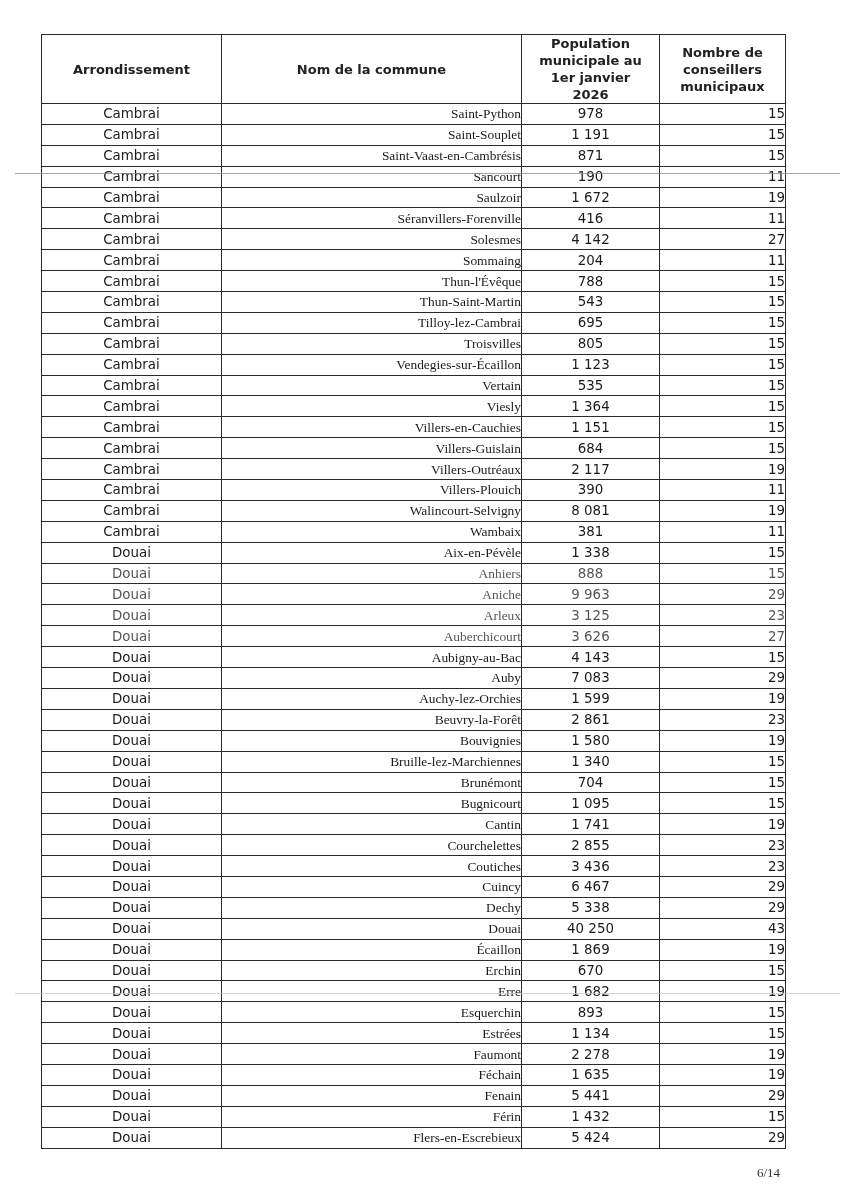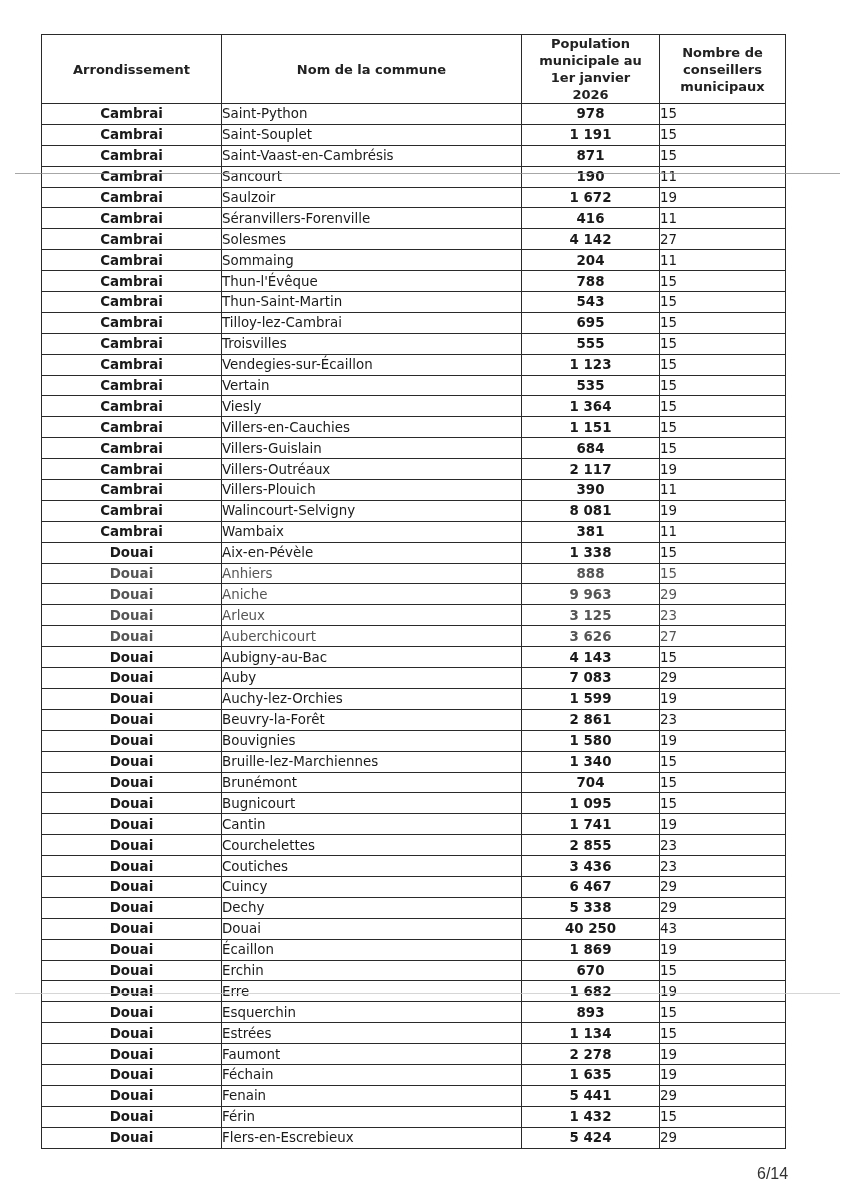--- a/index.html
+++ b/index.html
@@ -44,39 +44,39 @@
     }
     table.data-table th {
       font-weight: bold;
       font-size: 13px;
       line-height: 17px;
       height: 62px;
       text-align: center;
       vertical-align: middle;
       color: #222;
     }
-    td.arr { text-align: center; font-weight: bold; }
-    td.nom { text-align: left; padding-left: 4px; }
-    td.pop { text-align: center; font-weight: bold; }
-    td.cons { text-align: left; }
+    td.arr { text-align: center; }
+    td.nom { text-align: right; padding-left: 4px; font-family: Liberation Serif, serif; }
+    td.pop { text-align: center; }
+    td.cons { text-align: right; }
     tr.faded td { color: #555; }
     .scan-line {
       position: absolute;
       height: 1px;
       background: #8a8a8a;
       opacity: 0.75;
     }
     .scan-line.l1 { left: 15px; top: 173px; width: 825px; }
     .scan-line.l2 { left: 15px; top: 993px; width: 825px; background: #c8c8c8; }
     .page-number {
       position: absolute;
       left: 757px;
       top: 1165px;
-      font-family: Liberation Sans, sans-serif;
-      font-size: 16px;
+      font-family: Liberation Serif, serif;
+      font-size: 13px;
       color: #333;
     }
   </style>
 </head>
 <body>
 
 <div class="page">
 
   <table class="data-table">
     <colgroup>
@@ -156,21 +156,21 @@
         </tr>
         <tr>
           <td class="arr">Cambrai</td>
           <td class="nom">Tilloy-lez-Cambrai</td>
           <td class="pop">695</td>
           <td class="cons">15</td>
         </tr>
         <tr>
           <td class="arr">Cambrai</td>
           <td class="nom">Troisvilles</td>
-          <td class="pop">555</td>
+          <td class="pop">805</td>
           <td class="cons">15</td>
         </tr>
         <tr>
           <td class="arr">Cambrai</td>
           <td class="nom">Vendegies-sur-Écaillon</td>
           <td class="pop">1 123</td>
           <td class="cons">15</td>
         </tr>
         <tr>
           <td class="arr">Cambrai</td>

